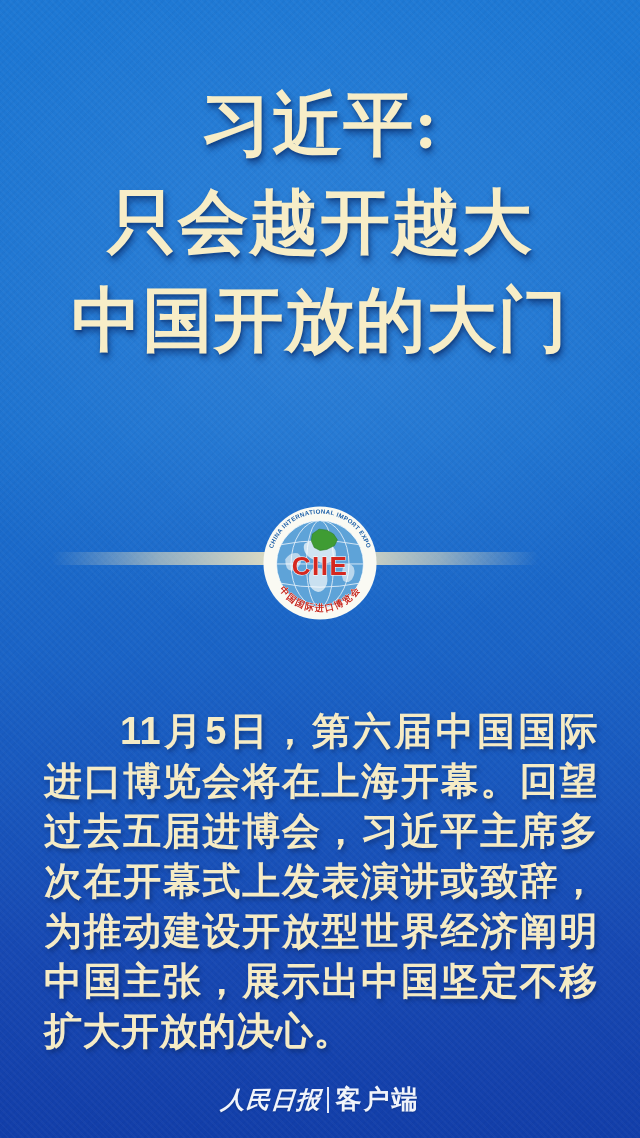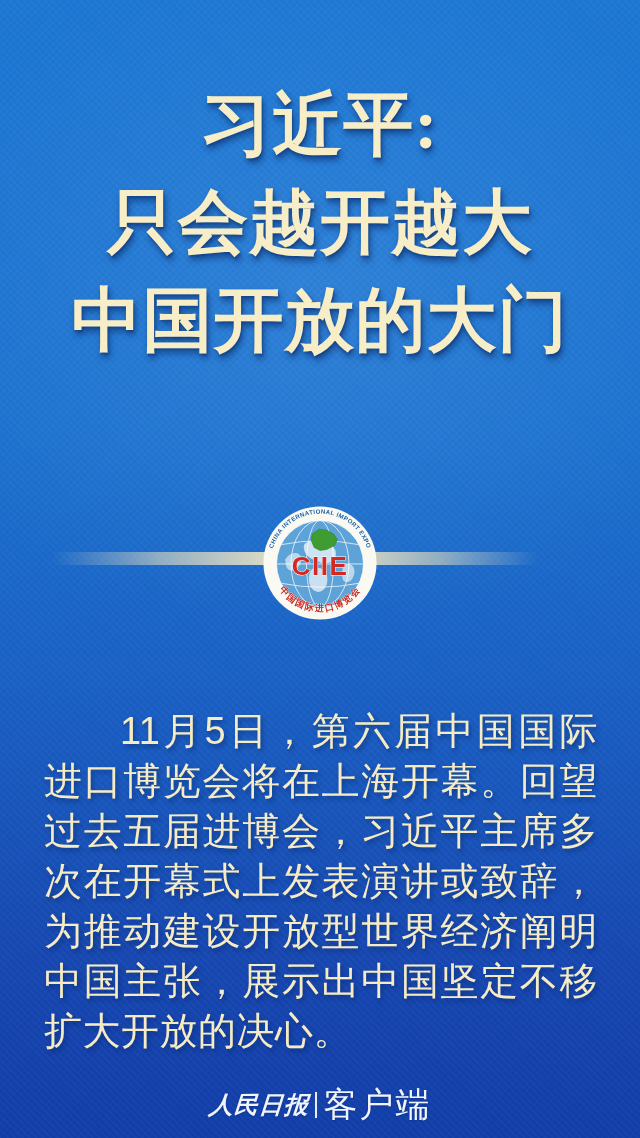--- a/index.html
+++ b/index.html
@@ -60,21 +60,21 @@
     top: 505px; left: 262px;
     width: 116px; height: 116px;
     z-index: 2;
   }
 
   .body-copy {
     position: absolute;
     top: 668px; left: 44px; right: 42px;
     z-index: 3;
     font-size: 38px;
-    font-weight: 400;
+    font-weight: 700;
     line-height: 50px;
     color: #f5ebc5;
     text-align: justify;
     text-indent: 2em;
     letter-spacing: 0.5px;
     text-shadow: 2px 3px 4px rgba(7,34,92,0.5);
   }
 
   .footer-brand {
     position: absolute;
@@ -94,22 +94,22 @@
     transform: skewX(-4deg);
     text-shadow: 0 1px 2px rgba(7,34,92,0.4);
   }
   .pd-divider {
     width: 2px; height: 26px;
     background: #f1f4fa;
     margin: 0 7px 0 6px;
     opacity: 0.95;
   }
   .pd-client {
-    font-weight: 400;
-    font-size: 34px;
+    font-weight: 700;
+    font-size: 26px;
     letter-spacing: 2px;
     text-shadow: 0 1px 2px rgba(7,34,92,0.4);
   }
 </style>
 </head>
 <body>
 
 <div class="poster">
 
   <div class="headline">

